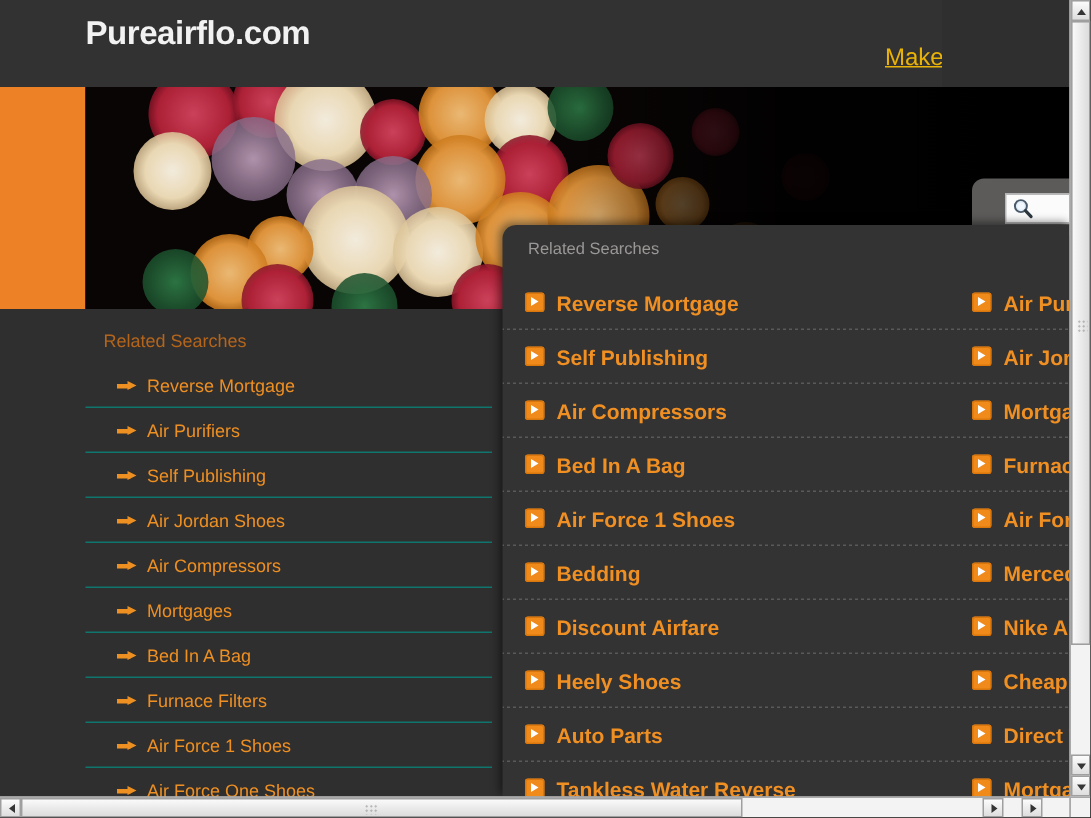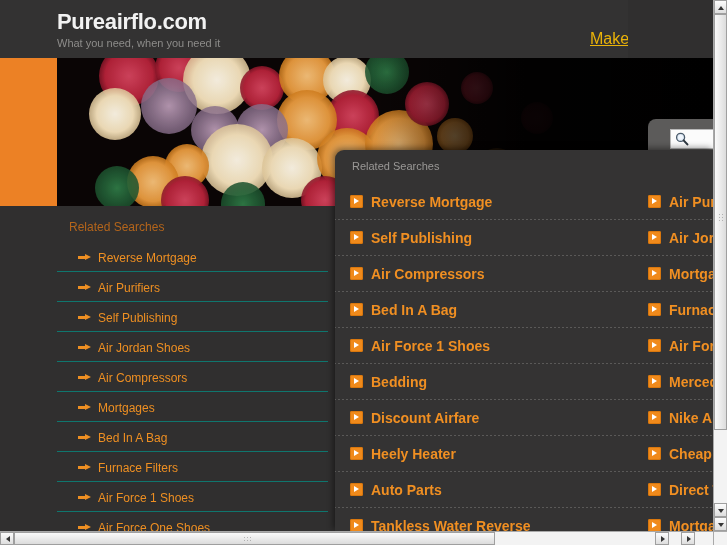--- a/index.html
+++ b/index.html
@@ -162,21 +162,20 @@
 </head>
 <body>
 
 <div id="page">
 
   <div id="viewport">
 
     <div id="site-header">
       <div id="brand">
         <div id="brand-title">Pureairflo.com</div>
-        <div id="brand-tagline">What you need, when you need it</div>
       </div>
       <div id="header-nav">
         <div class="nav-link">Make</div>
       </div>
     </div>
 
     <div id="hero-band">
       <div id="hero-orange"></div>
       <div id="hero-image">
         <svg width="656" height="148" viewBox="0 0 656 148">
@@ -336,21 +335,21 @@
           </div>
           <div class="ov-row">
             <span class="ov-cell left"><i class="ov-icon"></i><span class="ov-label">Bedding</span></span>
             <span class="ov-cell right"><i class="ov-icon"></i><span class="ov-label">Merced</span></span>
           </div>
           <div class="ov-row">
             <span class="ov-cell left"><i class="ov-icon"></i><span class="ov-label">Discount Airfare</span></span>
             <span class="ov-cell right"><i class="ov-icon"></i><span class="ov-label">Nike Ai</span></span>
           </div>
           <div class="ov-row">
-            <span class="ov-cell left"><i class="ov-icon"></i><span class="ov-label">Heely Heater</span></span>
+            <span class="ov-cell left"><i class="ov-icon"></i><span class="ov-label">Heely Shoes</span></span>
             <span class="ov-cell right"><i class="ov-icon"></i><span class="ov-label">Cheap</span></span>
           </div>
           <div class="ov-row">
             <span class="ov-cell left"><i class="ov-icon"></i><span class="ov-label">Auto Parts</span></span>
             <span class="ov-cell right"><i class="ov-icon"></i><span class="ov-label">Direct T</span></span>
           </div>
           <div class="ov-row">
             <span class="ov-cell left"><i class="ov-icon"></i><span class="ov-label">Tankless Water Reverse</span></span>
             <span class="ov-cell right"><i class="ov-icon"></i><span class="ov-label">Mortgage</span></span>
           </div>

